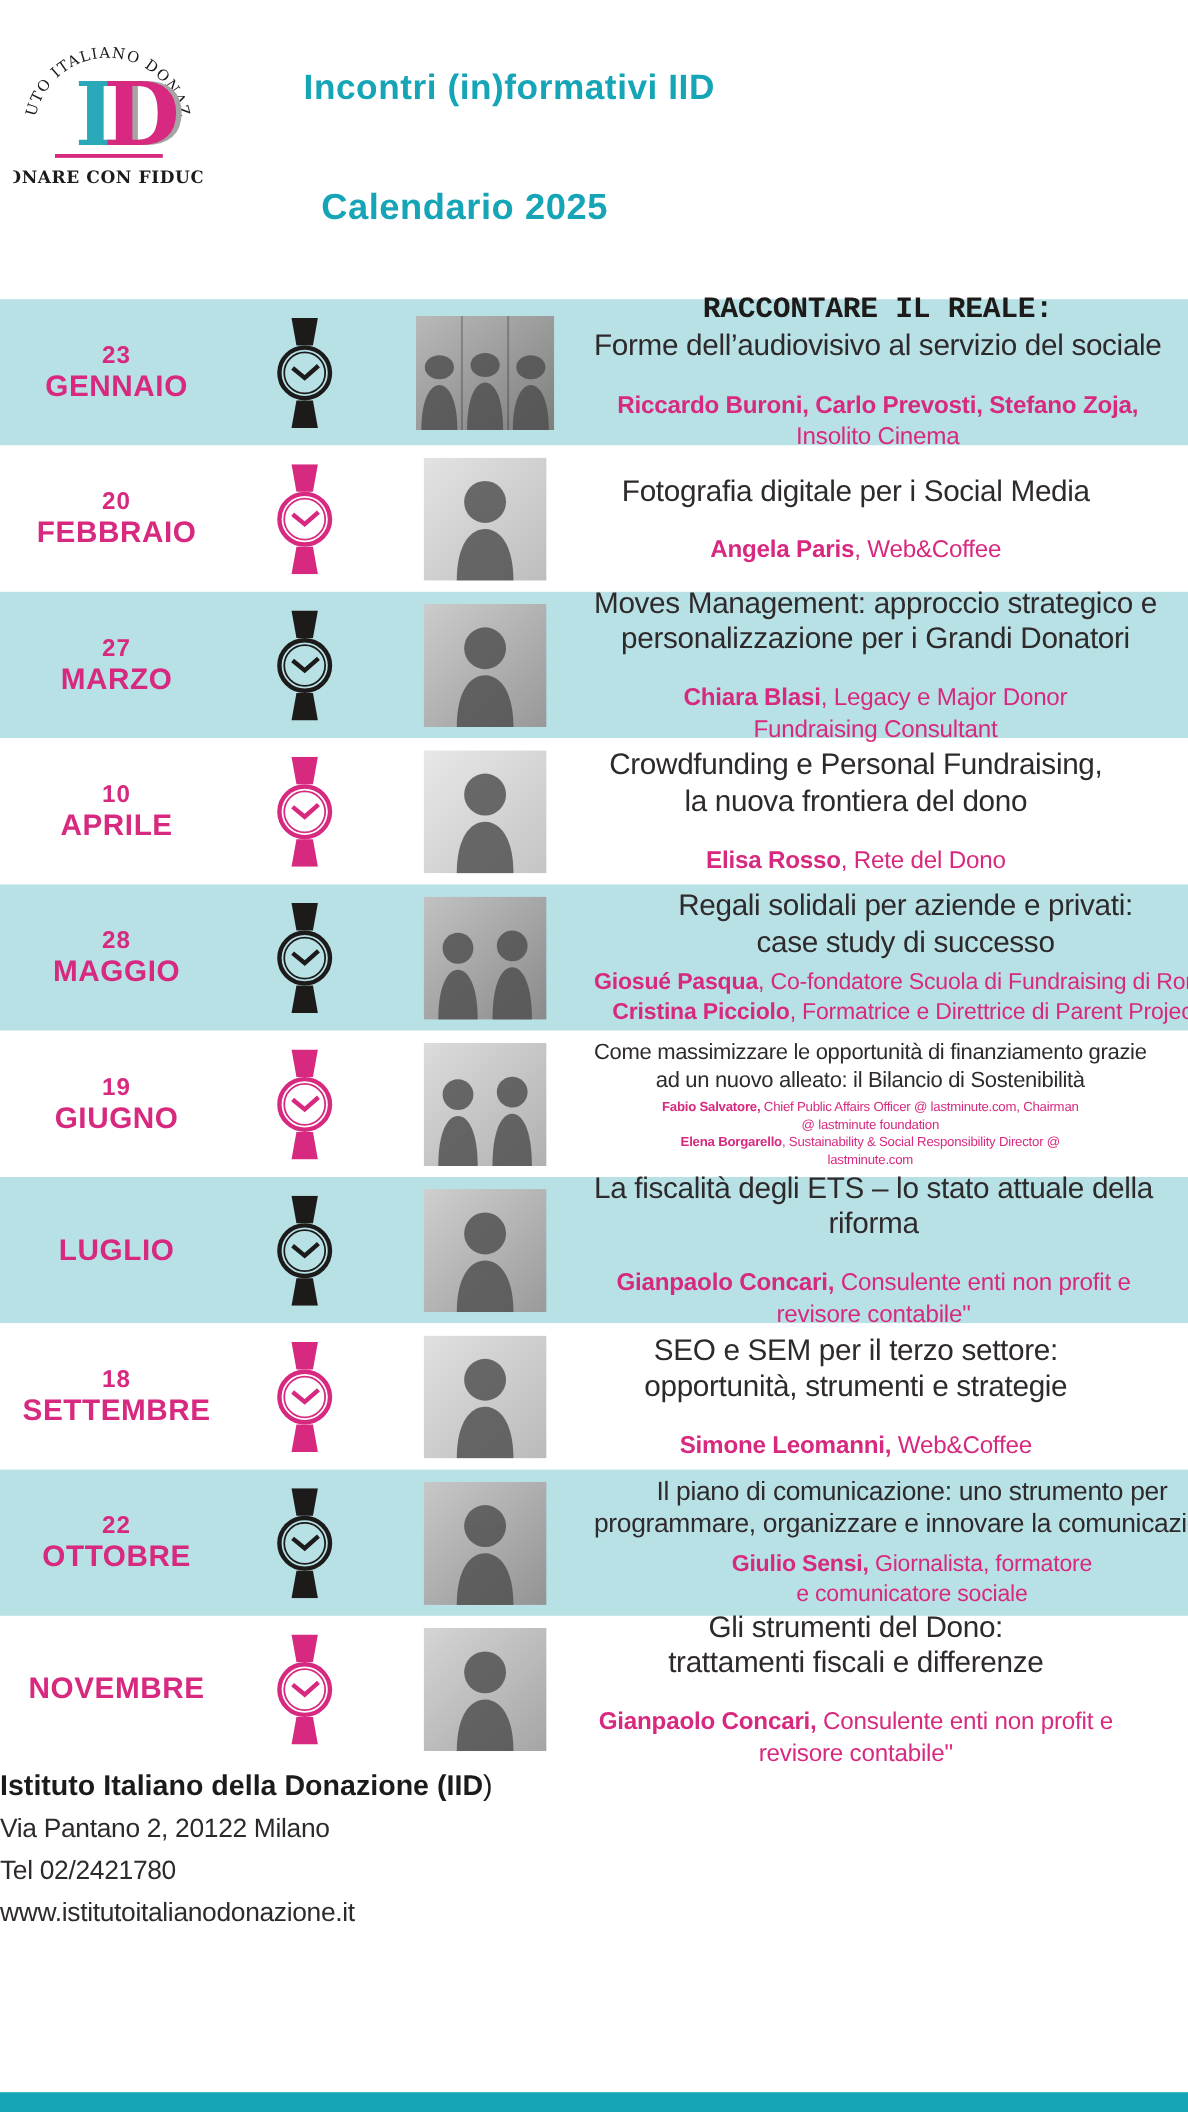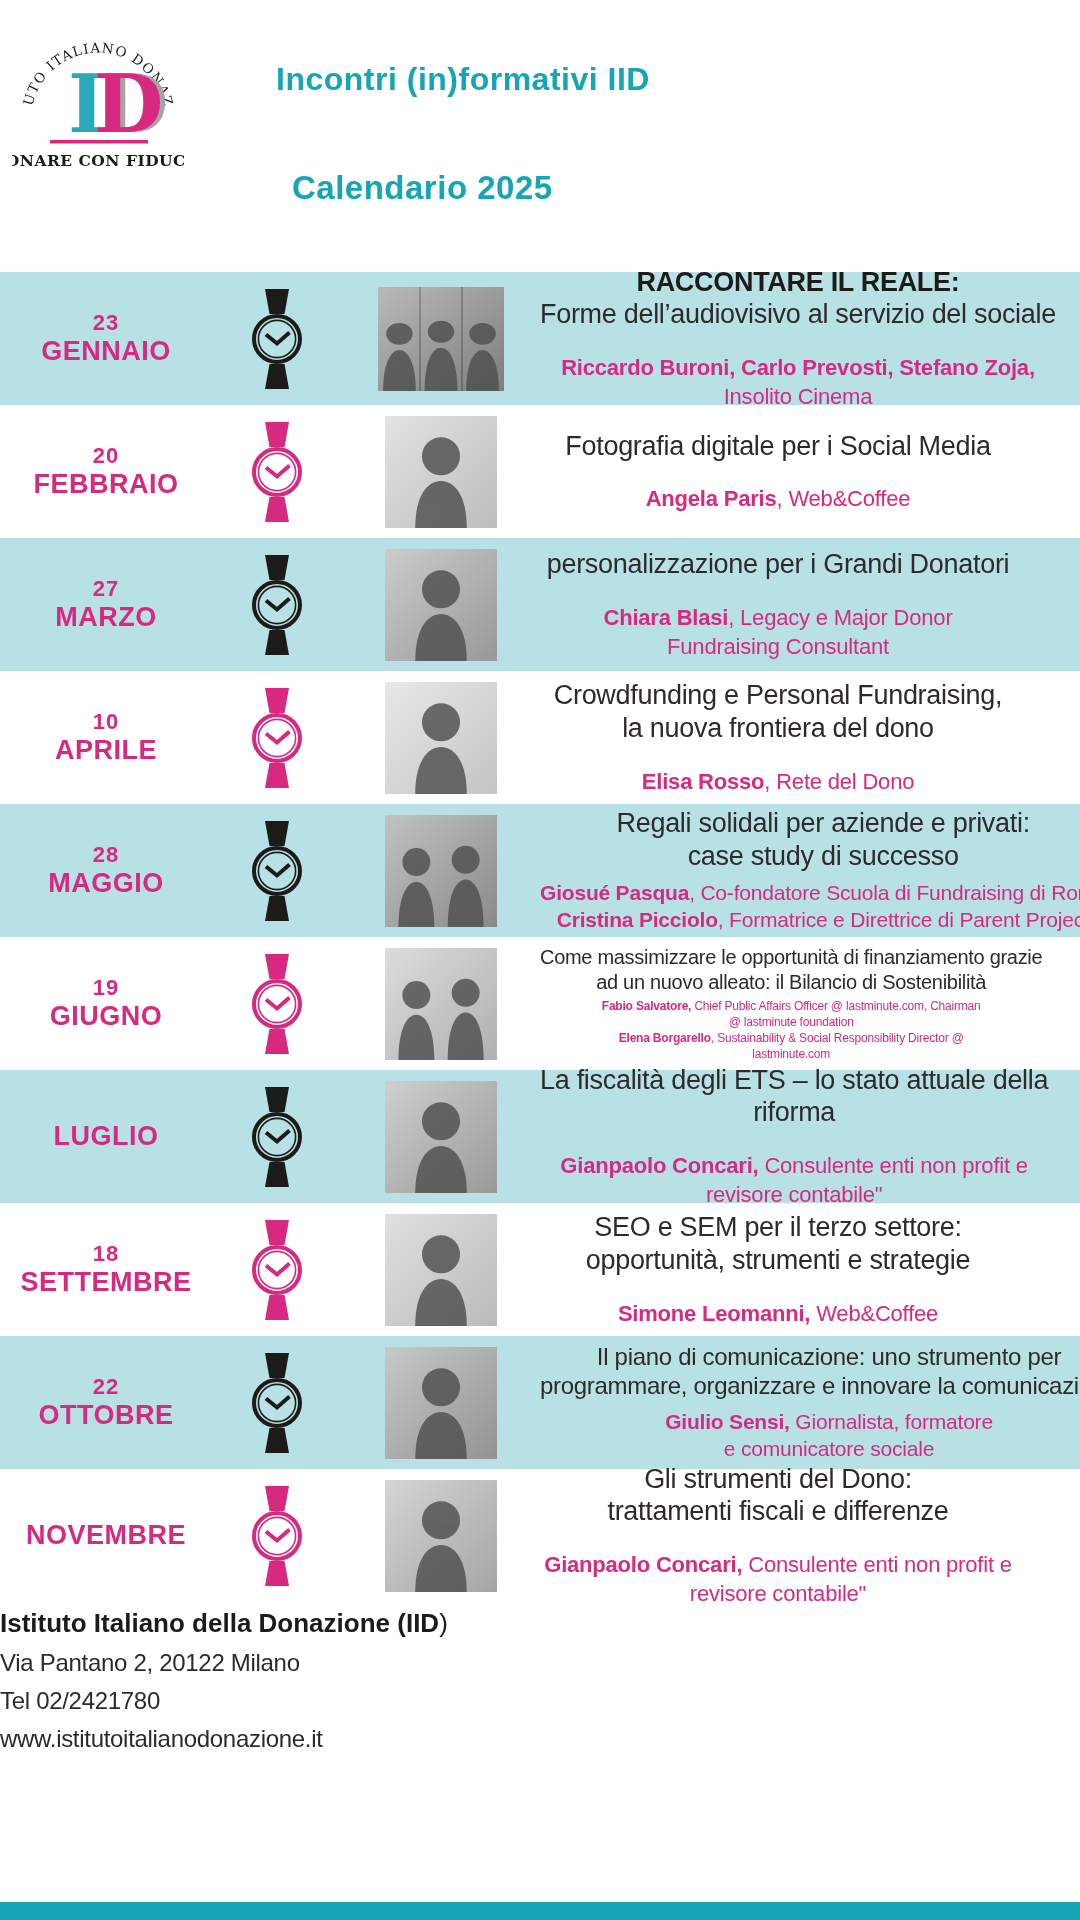--- a/index.html
+++ b/index.html
@@ -35,21 +35,21 @@
   .col-watch{width:130px;flex:0 0 130px;display:flex;justify-content:center;align-items:center;}
   .col-photo{width:198px;flex:0 0 198px;display:flex;justify-content:center;align-items:center;}
   .photo{width:112px;height:112px;position:relative;overflow:hidden;}
   .photo.wide{width:126px;height:104px;}
   .photo svg{display:block;width:100%;height:100%;}
   .col-text{
     flex:1;display:flex;flex-direction:column;justify-content:center;
     text-align:center;padding-right:64px;
   }
   .title-line{font-size:27px;color:var(--dark);line-height:1.22;letter-spacing:-0.3px;white-space:nowrap;}
-  .title-line.bold{font-weight:bold;color:var(--black);}
+  .title-line.bold{font-weight:bold;color:var(--black);font-family:Liberation Mono, monospace;}
   .speakers{margin-top:22px;}
   .speaker-line{font-size:22px;color:var(--pink);line-height:1.32;letter-spacing:-0.2px;white-space:nowrap;}
   .speaker-line .b{font-weight:bold;}
   .row.tight .speakers{margin-top:6px;}
   .row.tight .speaker-line{font-size:21px;}
   .row.mid .title-line{font-size:24px;}
   .row.mid .speakers{margin-top:7px;}
   .row.mid .speaker-line{font-size:21px;}
   .row.small .title-line{font-size:20px;line-height:1.28;}
   .row.small .speakers{margin-top:2px;}
@@ -199,20 +199,21 @@
       <g fill="#4f4f4f" opacity="0.82">
               <circle cx="50" cy="36" r="17"></circle>
     <path d="M27 100 C27 70 38.5 58 50 58 C61.5 58 73 70 73 100 Z"></path>
             </g>
 
     </svg>
   </div>
       </div>
     <div class="col-text">
       <div class="title">
+          <div class="title-line">Moves Management: approccio strategico e</div>
           <div class="title-line">personalizzazione per i Grandi Donatori</div>
         </div>
       <div class="speakers">
           <div class="speaker-line"><span class="b">Chiara Blasi</span>, Legacy e Major Donor</div>
           <div class="speaker-line">Fundraising Consultant</div>
         </div>
     </div>
     </section>
     <section class="row">
     <div class="col-date">

